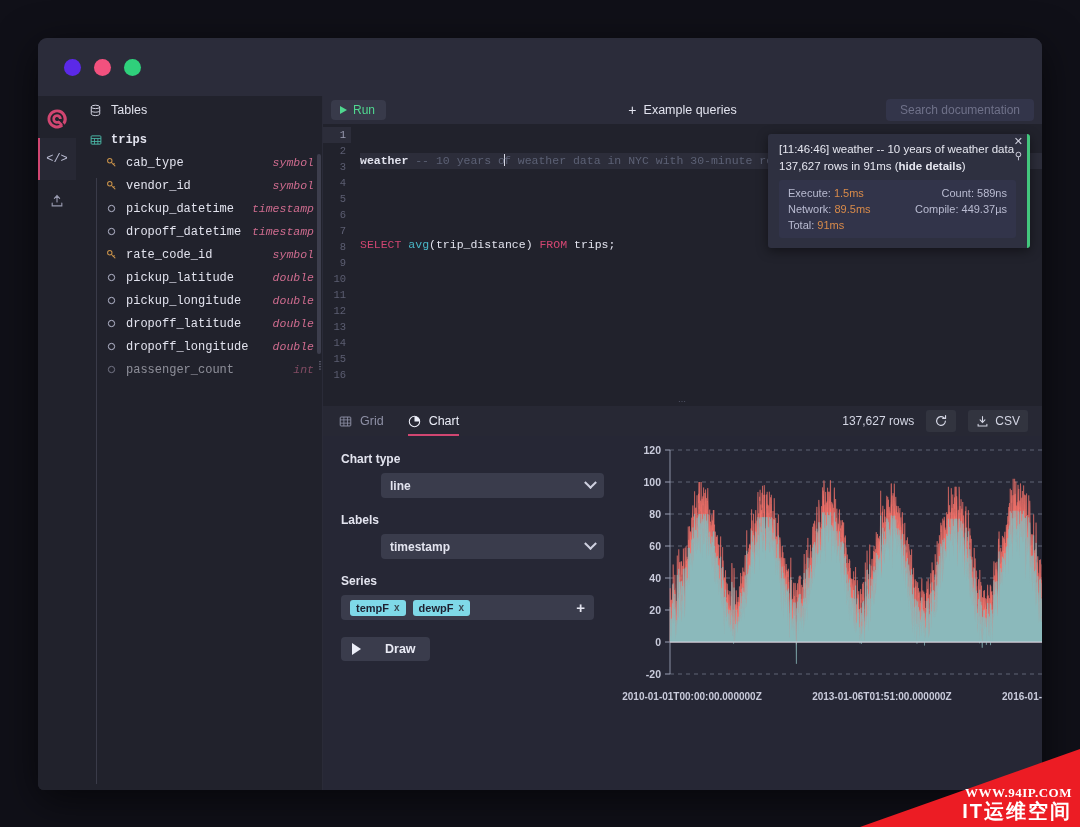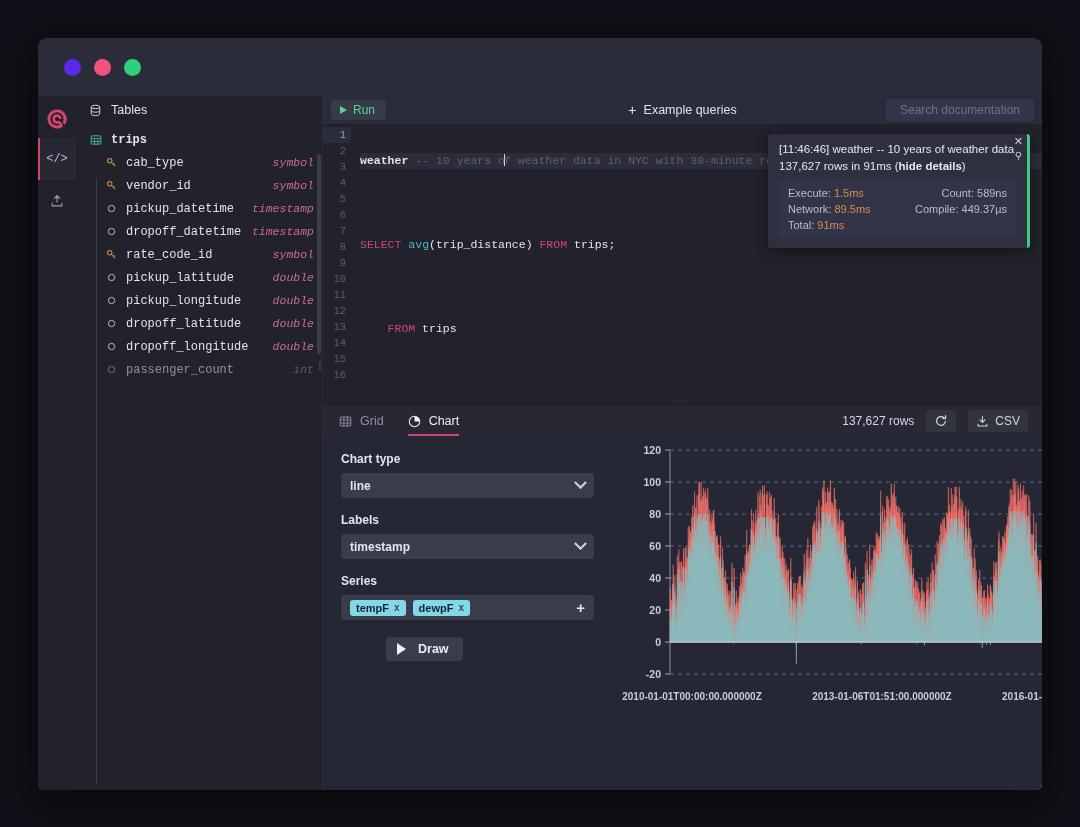--- a/index.html
+++ b/index.html
@@ -197,23 +197,23 @@
     background: #32343f; border-radius: 3px; padding: 4px 8px;
     display: flex; align-items: center; gap: 6px; color: #d4d6e4; font-size: 12px;
   }
 
   .chart-wrap { flex: 1; display: flex; background: #262735; min-height: 0; font-weight: bold; }
   .chart-panel {
     width: 285px; flex: 0 0 285px; padding: 16px 0 0 18px; background: #262735;
   }
   .fld-label { color: #e3e4ef; font-size: 12px; margin-bottom: 7px; }
   .select {
-    width: 253px; height: 25px; background: #3a3c4c; border-radius: 4px;
+    width: 223px; height: 25px; background: #3a3c4c; border-radius: 4px;
     display: flex; align-items: center; padding: 0 9px;
-    color: #e3e4ef; font-size: 12px; margin-bottom: 15px; position: relative;
+    color: #e3e4ef; font-size: 12px; margin-bottom: 15px; position: relative; margin-left: 40px;
   }
   .select .chev {
     position: absolute; right: 9px; width: 9px; height: 9px;
     border-right: 2px solid #cfd1e0; border-bottom: 2px solid #cfd1e0;
     transform: rotate(45deg) translate(-2px,-2px);
   }
   .series-box {
     width: 253px; min-height: 25px; background: #3a3c4c; border-radius: 4px;
     display: flex; align-items: center; padding: 0 9px; gap: 7px;
     margin-bottom: 17px; position: relative;
@@ -221,22 +221,22 @@
   .chip {
     background: #7fd9e8; color: #1e2030; font-size: 11px;
     border-radius: 3px; padding: 2px 6px; display: flex; gap: 5px; align-items: center;
   }
   .chip .x { color: #3b4a55; font-size: 10px; }
   .series-box .plus {
     position: absolute; right: 9px; color: #e3e4ef; font-size: 15px; line-height: 13px;
   }
   .draw-btn {
     background: #3a3c4c; border-radius: 4px; padding: 5px 14px 5px 11px;
-    display: inline-flex; align-items: center; gap: 12px;
-    color: #e9eaf4; font-size: 12.5px; margin-left: 45px;
+    display: inline-flex; align-items: center; gap: 24px;
+    color: #e9eaf4; font-size: 12.5px;
   }
   .draw-btn .tri {
     width: 0; height: 0; border-left: 9px solid #eceef8;
     border-top: 6px solid transparent; border-bottom: 6px solid transparent;
   }
 
   .plot-area { flex: 1; position: relative; }
 
   
   .watermark {
@@ -446,21 +446,20 @@
             <div>13</div>
             <div>14</div>
             <div>15</div>
             <div>16</div>
           </div>
           <div class="code">
             <div class="ln cur"><b>weather</b> <span class="cm">-- 10 years o<span class="cursor-bar"></span>f weather data in NYC with 30-minute resolution</span></div>
             <div class="ln"></div>
             <div class="ln"><span class="kw">SELECT</span> <span class="fn">avg</span>(trip_distance) <span class="kw">FROM</span> trips;</div>
             <div class="ln"></div>
-            <div class="ln">    <span class="kw">FROM</span> trips</div>
             
             
             
             
             
             
             
             
             
             
@@ -589,13 +588,18 @@
                   <text x="653.7" y="264" text-anchor="middle" fill="#c9cbdb" font-size="10" font-family="&quot;Liberation Sans&quot;, sans-serif">2019-01-07T19:51:00.000000Z</text>
                 </svg>
             </div>
           </div>
         </div>
       </div>
     </div>
 
   </div>
 
+  <div class="watermark">
+    <div class="wm-tri"></div>
+    <div class="wm-txt">WWW.94IP.COM</div>
+    <div class="wm-txt2">IT运维空间</div>
+  </div>
 </div>
 
 </body></html>

